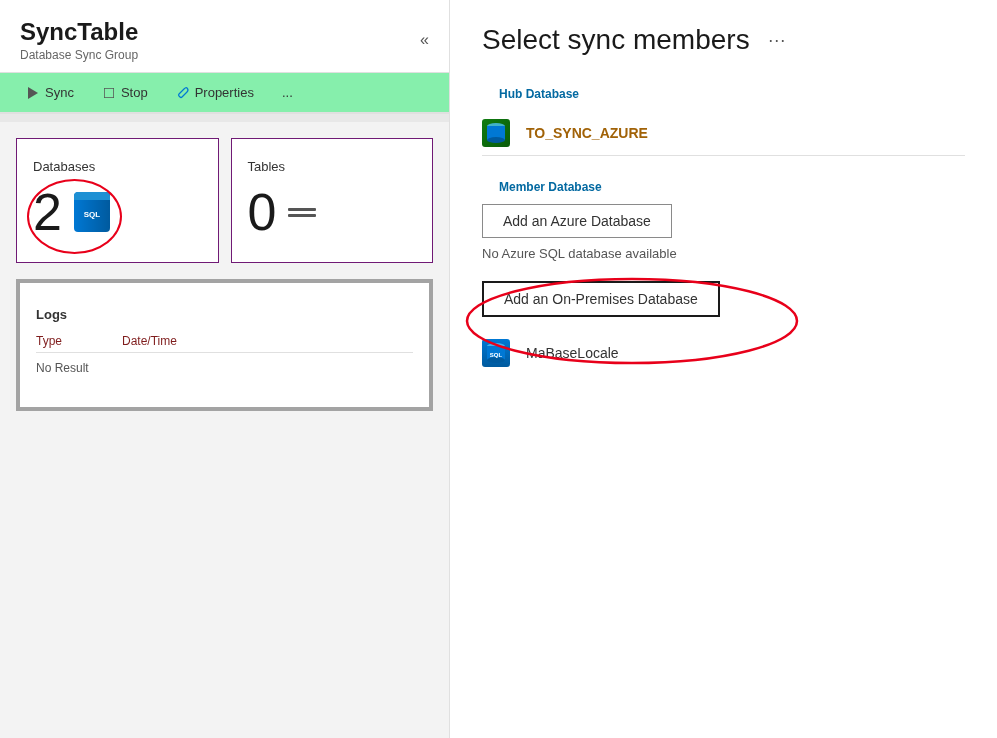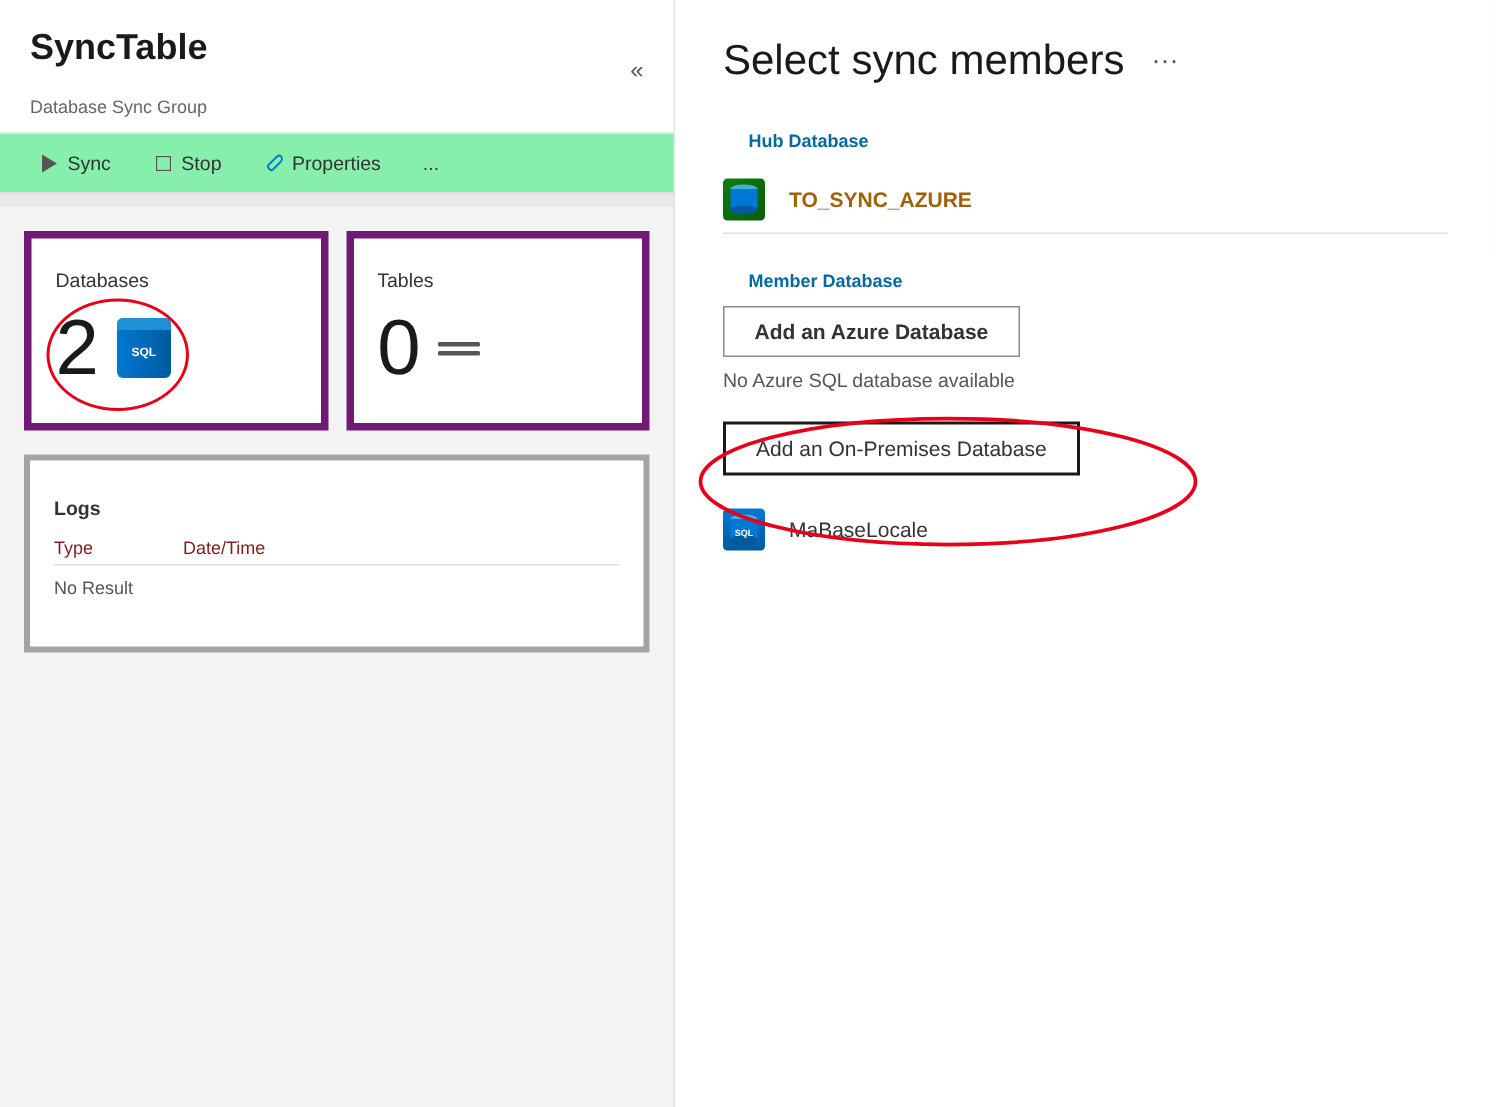--- a/index.html
+++ b/index.html
@@ -29,21 +29,21 @@
 
     .app-title {
       font-size: 24px;
       font-weight: 600;
       color: #1a1a1a;
     }
 
     .app-subtitle {
       font-size: 12px;
       color: #666;
-      margin-top: 18px;
+      margin-top: 2px;
     }
 
     .collapse-btn {
       position: absolute;
       top: 22px;
       right: 8px;
       background: none;
       border: none;
       cursor: pointer;
       font-size: 16px;
@@ -86,21 +86,21 @@
     }
 
     .stats-row {
       display: flex;
       gap: 12px;
       margin-bottom: 16px;
     }
 
     .stat-card {
       background: #fff;
-      border: 5px solid #701a75;
+      border: 1px solid #701a75;
       flex: 1;
       padding: 20px 16px 24px 16px;
       position: relative;
     }
 
     .stat-label {
       font-size: 13px;
       color: #333;
       margin-bottom: 12px;
     }
@@ -293,21 +293,20 @@
       display: inline-flex;
       align-items: center;
       justify-content: center;
       padding: 8px 20px;
       border: 1px solid #8a8a8a;
       background: #fff;
       cursor: pointer;
       font-size: 14px;
       color: #333;
       margin-bottom: 8px;
-      font-weight: bold;
     }
 
     .no-db-text {
       font-size: 13px;
       color: #555;
       margin-bottom: 20px;
     }
 
     .add-onprem-btn {
       display: inline-flex;

